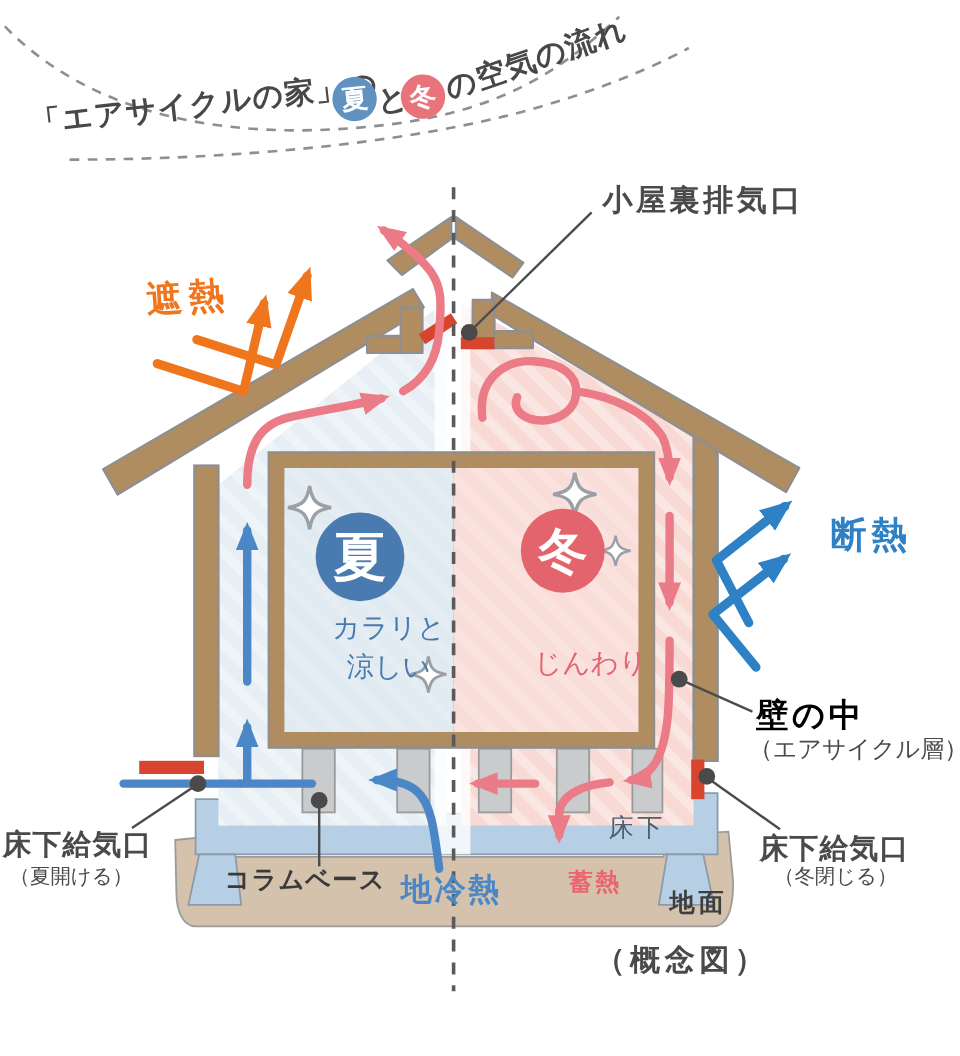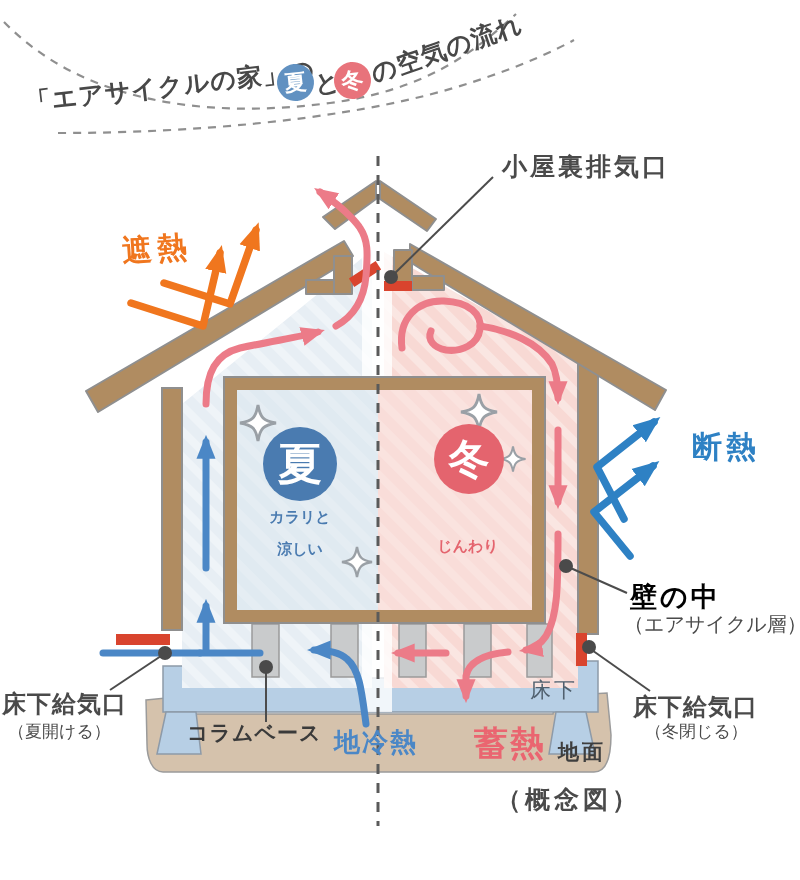--- a/index.html
+++ b/index.html
@@ -19,31 +19,31 @@
   .l-attic1{left:502px;top:153px;font-size:25px;letter-spacing:3px;font-weight:600;}
   .l-attic2{left:496px;top:186px;font-size:16px;letter-spacing:0px;}
   .l-shade{left:122px;top:232px;font-size:30px;font-weight:700;color:var(--shade_orange);letter-spacing:5px;transform:rotate(-4deg);}
   .l-insul{left:692px;top:430px;font-size:30px;font-weight:700;color:var(--insulation_blue);letter-spacing:4px;}
   .l-wall1{left:630px;top:581px;font-size:27px;font-weight:700;color:#000000;letter-spacing:3px;}
   .l-wall2{left:624px;top:613px;font-size:20px;}
   .l-intakeL1{left:2px;top:691px;font-size:24px;letter-spacing:1px;font-weight:600;}
   .l-intakeL2{left:8px;top:722px;font-size:17px;}
   .l-colbase{left:187px;top:721px;font-size:21px;color:#3a3a3a;letter-spacing:1px;font-weight:600;}
   .l-gcool{left:302px;top:728px;font-size:26px;font-weight:700;color:var(--flow_cool);letter-spacing:2px;margin-left:32px;}
-  .l-heat{left:474px;top:724px;font-size:34px;font-weight:700;color:#ea6570;letter-spacing:2px;}
-  .l-ufloor{left:530px;top:678px;font-size:21px;color:#50606e;letter-spacing:3px;}
+  .l-heat{left:474px;top:724px;font-size:20px;font-weight:700;color:#ea6570;letter-spacing:2px;}
+  .l-ufloor{left:507px;top:678px;font-size:21px;color:#50606e;letter-spacing:3px;}
   .l-ground{left:558px;top:740px;font-size:21px;font-weight:700;color:#3e3e3e;letter-spacing:3px;}
   .l-intakeR1{left:633px;top:694px;font-size:24px;letter-spacing:1px;font-weight:600;}
   .l-intakeR2{left:645px;top:722px;font-size:17px;}
   .l-concept{left:496px;top:786px;font-size:25px;letter-spacing:4px;font-weight:600;}
   
   .r-badge{position:absolute;border-radius:50%;display:flex;align-items:center;justify-content:center;color:#fff;font-weight:700;}
   .r-badge.summer{left:263px;top:427px;width:74px;height:74px;background:var(--badge_summer);font-size:44px;}
   .r-badge.winter{left:434px;top:424px;width:70px;height:70px;background:var(--badge_winter);font-size:41px;}
-  .r-desc{position:absolute;text-align:center;font-size:15px;font-weight:700;}
+  .r-desc{position:absolute;text-align:center;font-size:23px;font-weight:400;margin-left:24px;}
   .r-desc.s{color:var(--badge_summer);width:110px;left:245px;}
   .r-desc.w{color:var(--badge_winter);width:150px;left:393px;}
 </style>
 </head>
 <body>
 
 <div class="stage">
 
   <svg class="base" width="800" height="880" viewBox="0 0 800 880">
     <defs>

